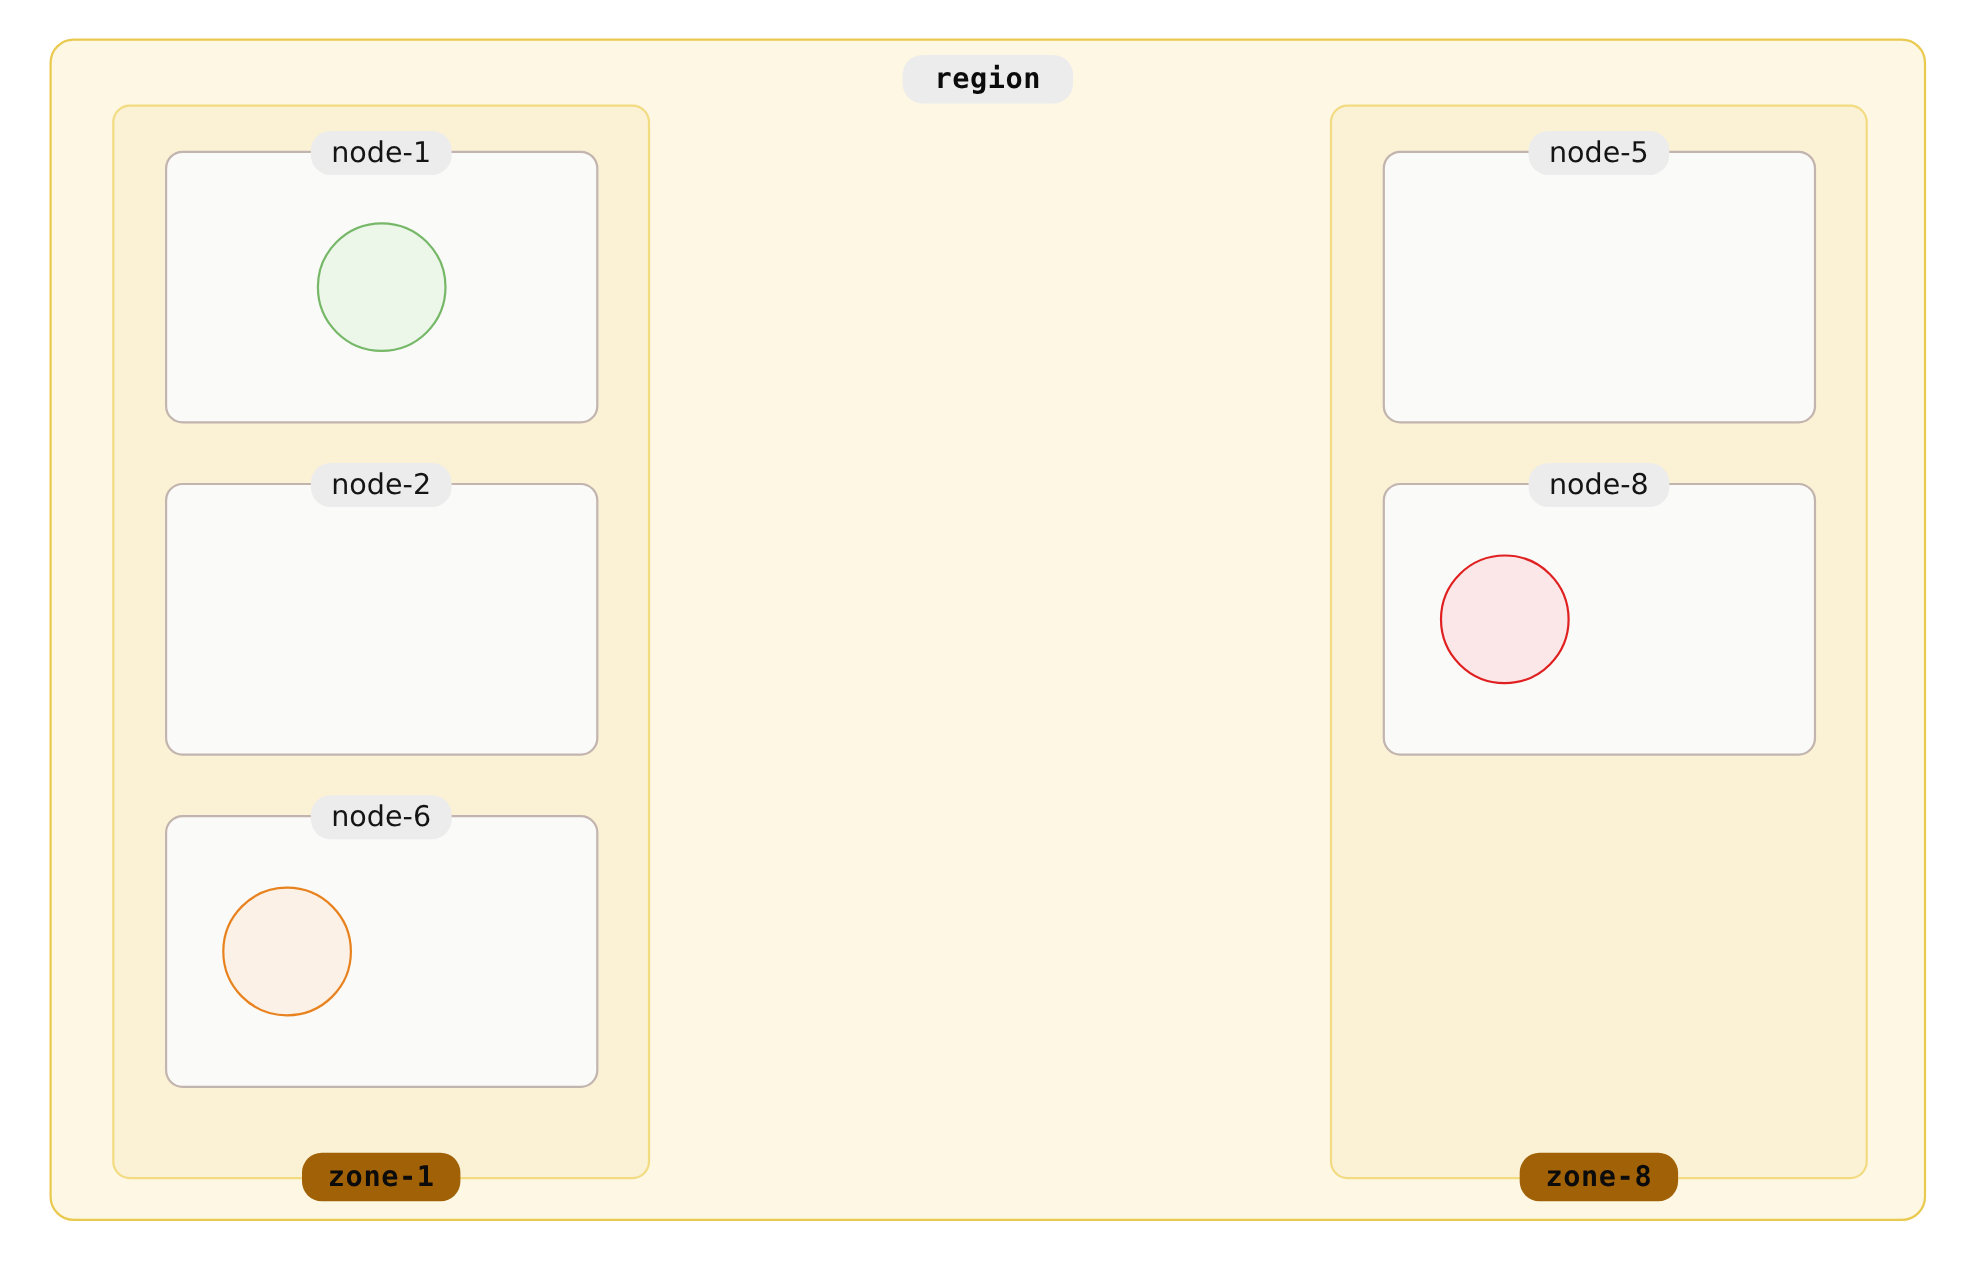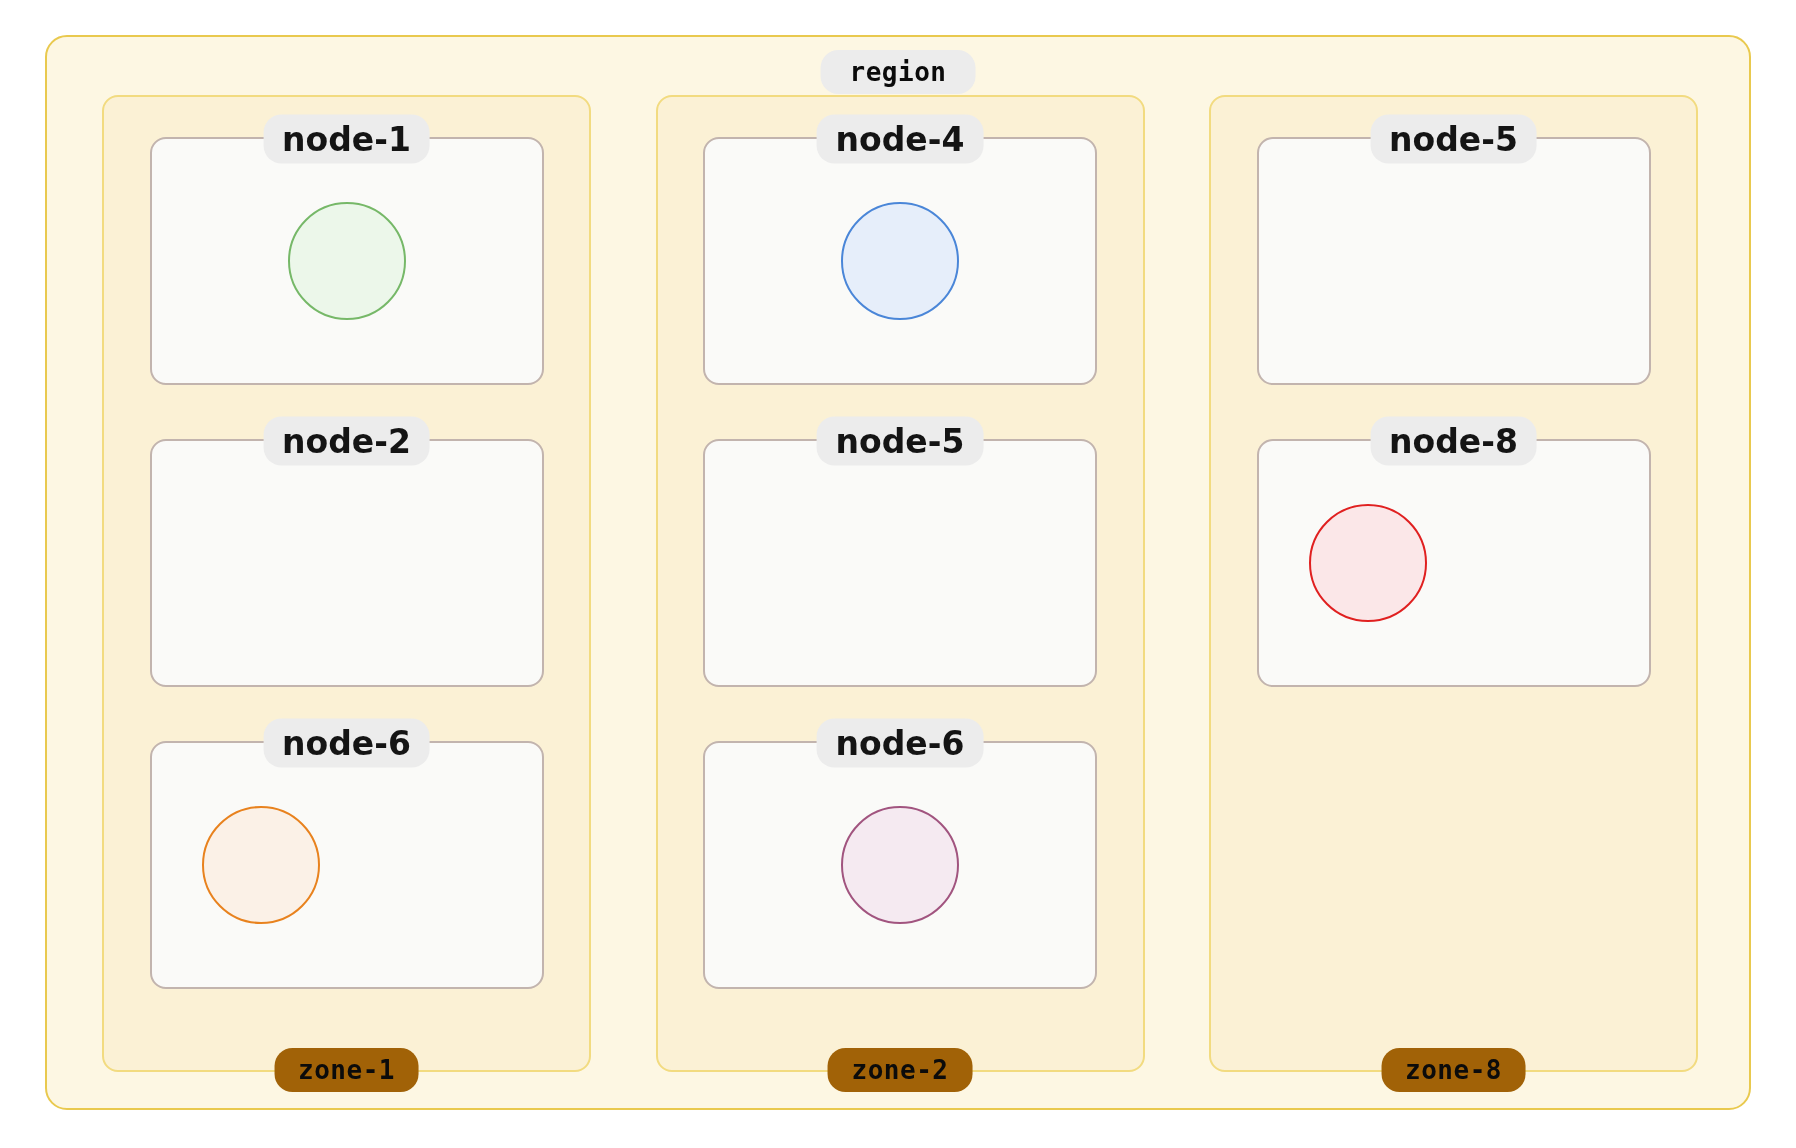--- a/index.html
+++ b/index.html
@@ -115,22 +115,22 @@
   }
 
   .node-label {
     position: absolute;
     left: 50%;
     top: 0;
     transform: translate(-50%, -50%);
     background: #ECECEC;
     color: #141414;
     font-family: "DejaVu Sans", sans-serif;
-    font-weight: 700;
-    font-size: 33px;
+    font-weight: 400;
+    font-size: 26px;
     padding: 5px 19px;
     border-radius: 18px;
     white-space: nowrap;
     z-index: 4;
   }
 
   .node-body {
     position: absolute;
     left: 0;
     top: 0;
@@ -185,45 +185,20 @@
             <div class="node-label">node-6</div>
             <div class="node-body">
               <div class="circle shift-left" style="border-color:#E8821E;background:#FBF1E7;"></div>
             </div>
           </div>
 
         </div>
         <div class="zone-label">zone-1</div>
       </div>
 
-      <div class="zone">
-        <div class="node-stack">
-
-          <div class="node">
-            <div class="node-label">node-4</div>
-            <div class="node-body">
-              <div class="circle shift-center" style="border-color:#4A86D8;background:#E6EEFA;"></div>
-            </div>
-          </div>
-
-          <div class="node">
-            <div class="node-label">node-5</div>
-            <div class="node-body"></div>
-          </div>
-
-          <div class="node">
-            <div class="node-label">node-6</div>
-            <div class="node-body">
-              <div class="circle shift-center" style="border-color:#A1547F;background:#F5EAF1;"></div>
-            </div>
-          </div>
-
-        </div>
-        <div class="zone-label">zone-2</div>
-      </div>
 
       <div class="zone">
         <div class="node-stack">
 
           <div class="node">
             <div class="node-label">node-5</div>
             <div class="node-body"></div>
           </div>
 
           <div class="node">

